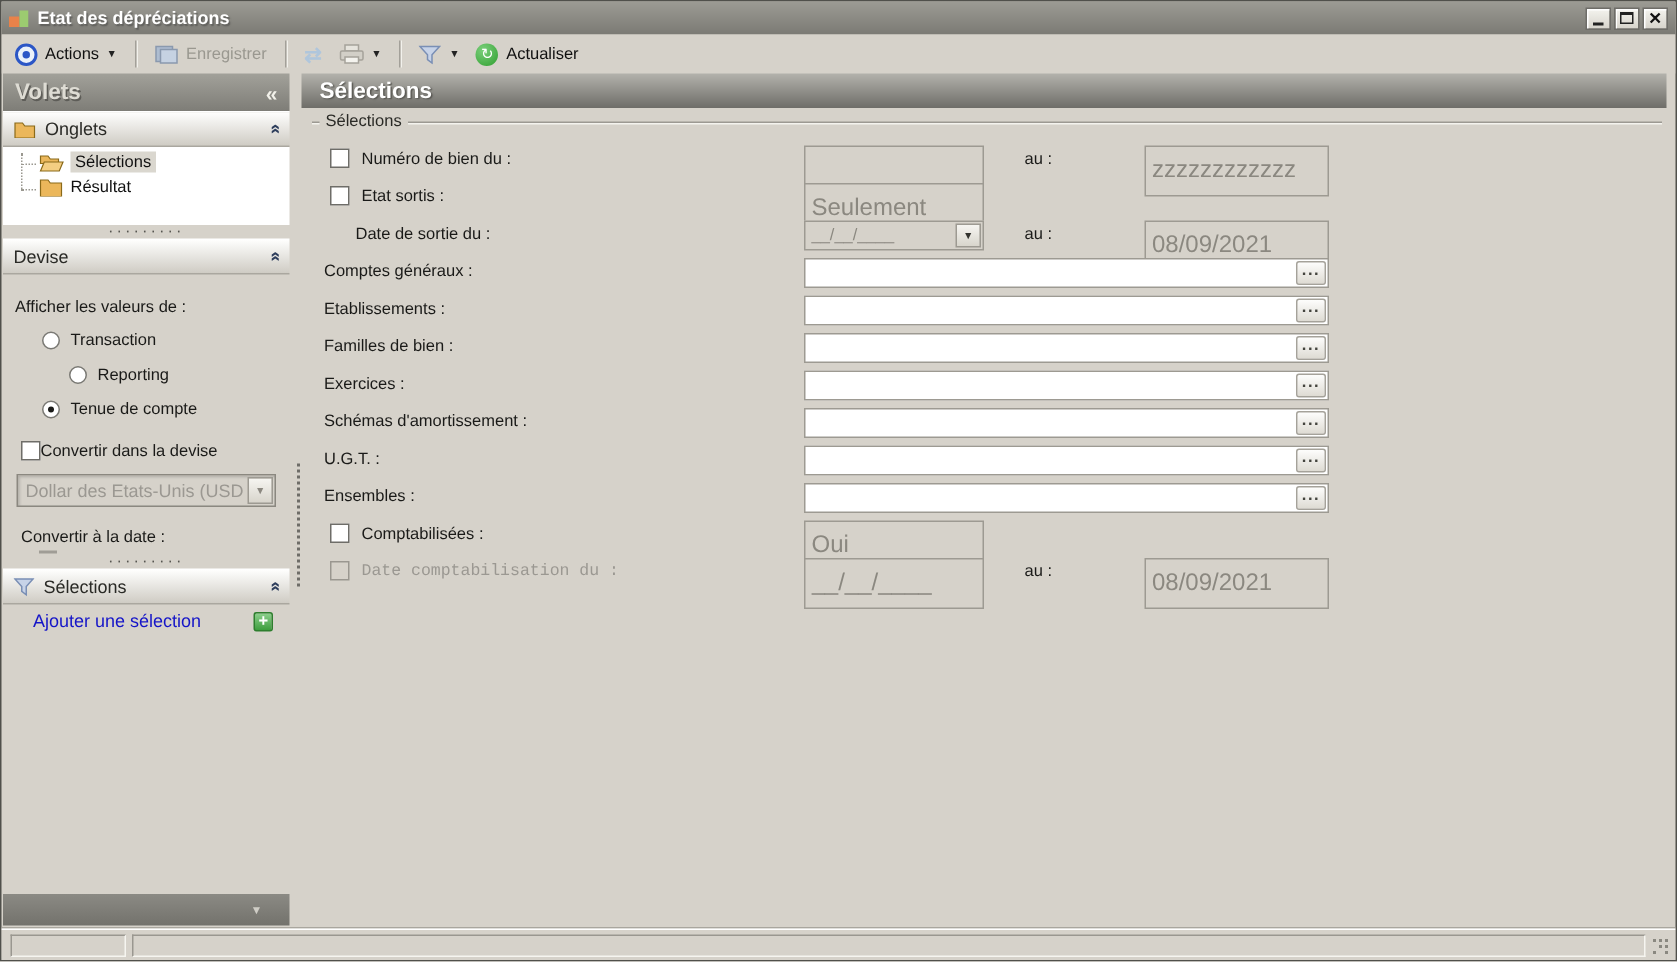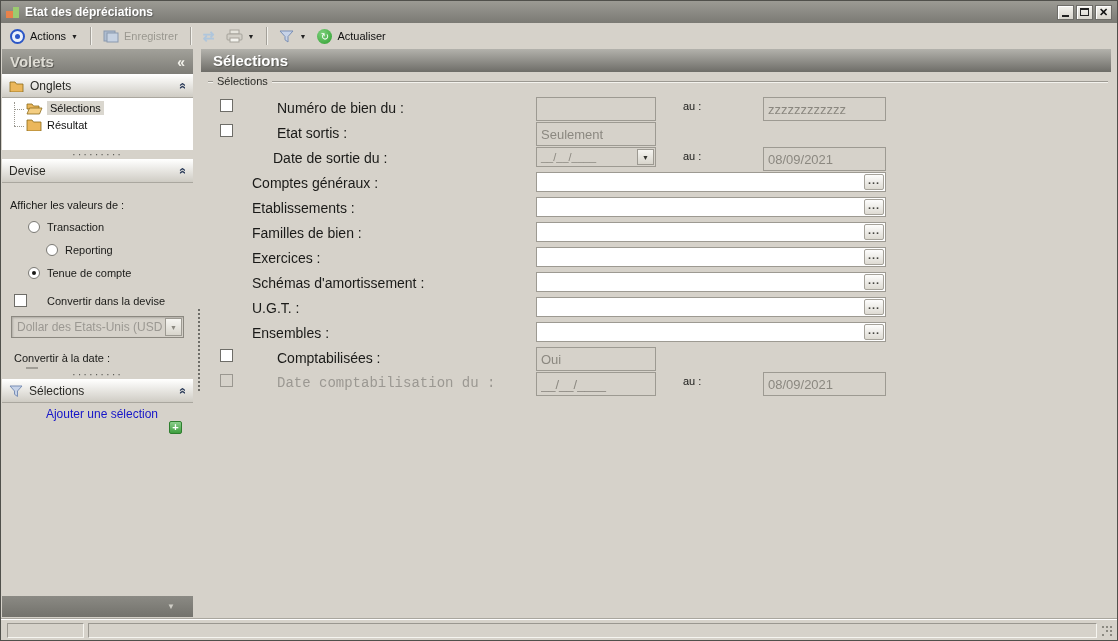--- a/index.html
+++ b/index.html
@@ -60,35 +60,35 @@
   .tl-v { position:absolute; left:12px; top:4px; height:24px; border-left:1px dotted #9A9890; }
   .tl-h { position:absolute; left:12px; width:10px; border-top:1px dotted #9A9890; }
   .splitter-dots { position:absolute; left:0; right:0; text-align:center; color:#55544F;
                  font-size:11px; letter-spacing:2px; line-height:7px; height:8px; }
   .side-label { position:absolute; left:8px; font-size:11px; color:#1A1A18; }
   .radio { position:absolute; left:26px; display:flex; align-items:center; gap:7px; font-size:11px; color:#1A1A18; }
   .radio-circle { width:12px; height:12px; border-radius:50%; background:#FFF;
                  border:1px solid #7A7974; position:relative; }
   .radio-circle.checked::after { content:""; position:absolute; left:3px; top:3px;
                  width:4px; height:4px; border-radius:50%; background:#1A1A18; }
-  .side-cb-row { position:absolute; left:12px; display:flex; align-items:center; gap:20px; font-size:11px; color:#1A1A18; }
+  .side-cb-row { position:absolute; left:12px; display:flex; align-items:center; gap:0; font-size:11px; color:#1A1A18; }
   .cb-box { width:13px; height:13px; background:#FFF; border:1px solid #6E6D68; flex:none; }
   .currency { position:absolute; top:267px; left:9px; width:173px; height:22px;
                  background:#D6D2CA; border:1px solid #8B8880;
                  box-shadow:inset 1px 1px 2px rgba(0,0,0,.18); }
   .currency-text { color:#9B9892; font-size:12px; padding:3px 5px; white-space:nowrap;
                  overflow:hidden; display:block; width:150px; }
   .combo-btn { position:absolute; right:1px; top:1px; bottom:1px; width:17px;
                  background:linear-gradient(#F6F5F1,#D8D5CC); border:1px solid #9D9A92;
                  display:flex; align-items:center; justify-content:center; }
   .combo-btn .caret { color:#33332E; }
   .combo-btn.grayed .caret { color:#8B8880; }
   .date-sliver { position:absolute; top:318px; left:24px; width:12px; height:2px; background:#A09D96; }
   .funnel-sm { flex:none; }
-  .add-row { position:absolute; top:358px; left:20px; right:11px; display:flex; align-items:center;flex-direction:column; }
+  .add-row { position:absolute; top:358px; left:20px; right:11px; display:flex; align-items:center; }
   .add-link { color:#1515C8; font-size:12px; }
   .add-btn { margin-left:auto; width:13px; height:13px;
              background:linear-gradient(#8CCF8C,#3E9E3E); border:1px solid #2E7E2E;
              border-radius:2px; color:#FFF; font-size:11px; line-height:10px;
              text-align:center; font-weight:bold; }
   .sidebar-footer { position:absolute; top:547px; left:0; width:191px; height:21px;
              background:linear-gradient(#8B8A84,#73726C); display:flex; align-items:center; }
   .footer-caret { margin-left:auto; margin-right:18px; color:#CFCDC6; font-size:8px; }
 
   
@@ -103,28 +103,28 @@
   .main-header-title { color:#FFF; font-weight:bold; font-size:15px; text-shadow:1px 1px 1px #55544F; }
   .groupbox-line { position:absolute; left:7px; right:3px; top:32px;
             border-top:1px solid #9C9992; box-shadow:0 1px 0 #F4F3EE; }
   .groupbox-legend { position:absolute; left:12px; top:26px; background:#D6D2CA;
             padding:0 4px; font-size:11px; color:#2A2A26; z-index:2; }
   .form { position:absolute; left:7px; top:46px; right:0; }
   .frow { position:relative; height:25px; }
   .cb { position:absolute; left:12px; top:4px; width:13px; height:13px;
         background:#FFF; border:1px solid #6E6D68; }
   .cb.dis { background:#D6D2CA; border-color:#9A9790; }
-  .lbl { position:absolute; left:33px; top:5px; font-size:14px; color:#1A1A18; white-space:nowrap;margin-left:36px; }
+  .lbl { position:absolute; left:33px; top:5px; font-size:11px; color:#1A1A18; white-space:nowrap; }
   .lbl.plain { left:8px; }
   .lbl.indent { left:29px; }
   .lbl.gray { color:#9B9892;font-family:Liberation Mono, monospace; }
   .au { position:absolute; left:475px; top:5px; font-size:11px; color:#1A1A18; }
-  .dis-input { position:absolute; top:2px; height:24px; background:#D6D2CA;
+  .dis-input { position:absolute; top:2px; height:34px; background:#D6D2CA;
         border:1px solid #9D9A92; color:#8B8880; padding:0 4px;
-        font-family:inherit; font-size:13px; }
+        font-family:inherit; font-size:16px; }
   .in-sm { left:328px; width:120px; }
   .in-au { left:555px; width:123px; }
   .combo-wrap { position:absolute; left:328px; width:120px; top:2px; height:20px;
         background:#D6D2CA; border:1px solid #9D9A92; }
   .combo-text { color:#8B8880; font-size:11px; padding:3px 4px; display:block; }
   .wide-wrap { position:absolute; left:328px; width:350px; top:2px; height:20px;
         background:#FFF; border:1px solid #9D9A92; }
   .wide-wrap input { border:0; outline:none; width:100%; height:100%;
         padding:0 24px 0 4px; font-family:inherit; font-size:11px; background:transparent; }
   .ellipsis-btn { position:absolute; right:1px; top:1px; bottom:1px; width:20px;

